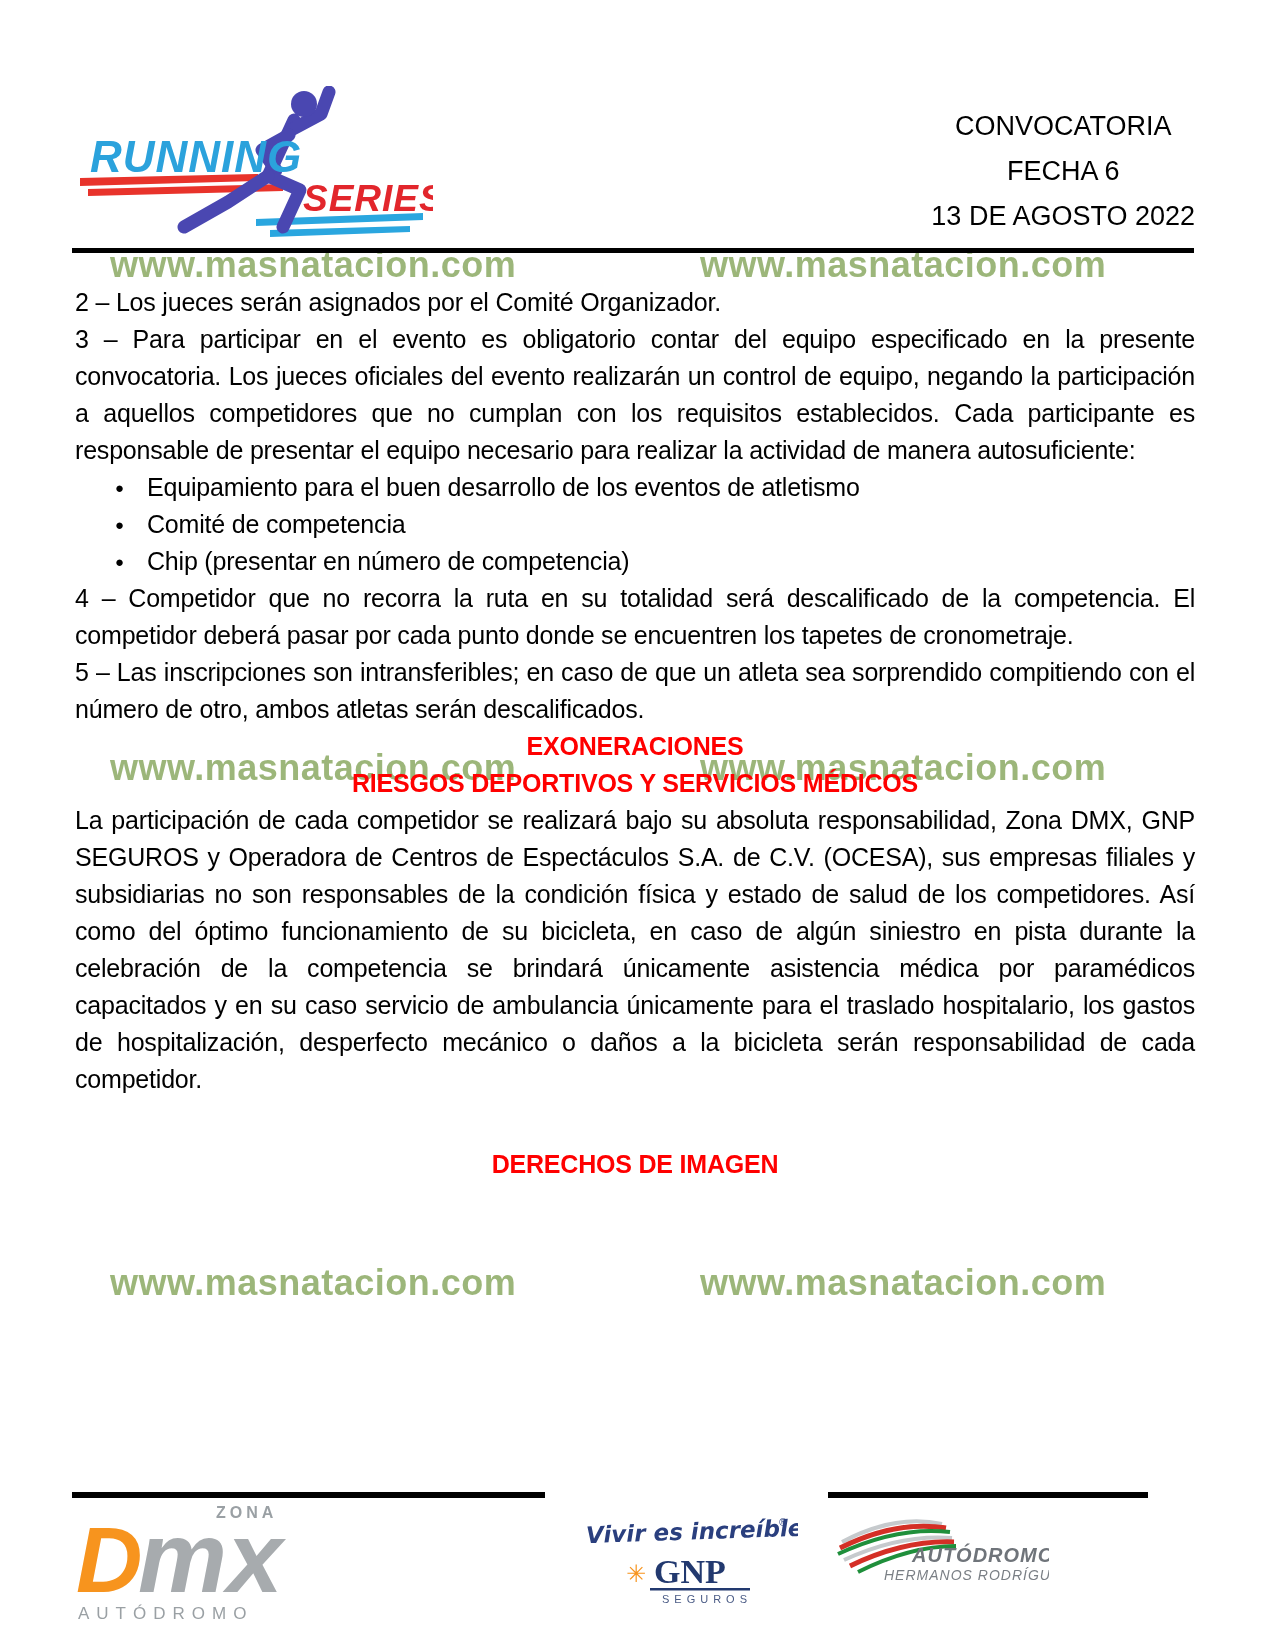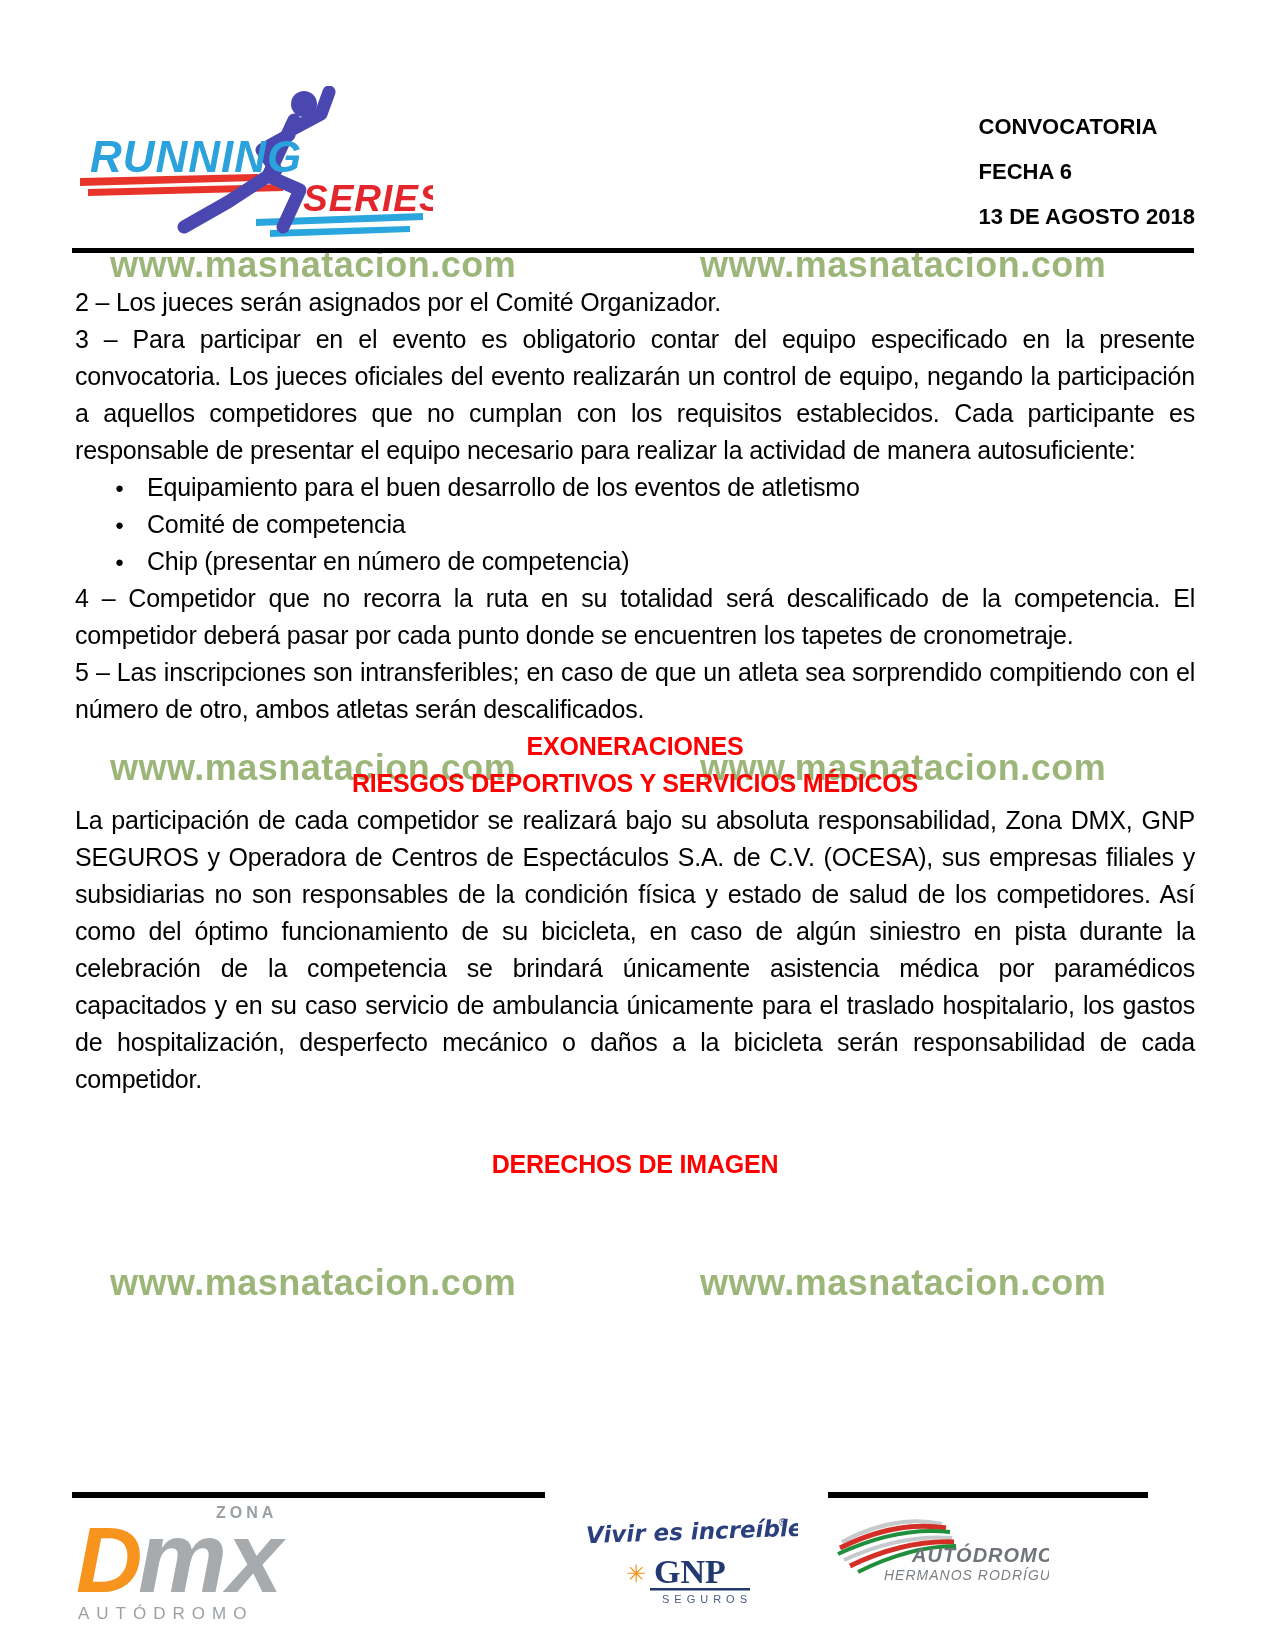--- a/index.html
+++ b/index.html
@@ -10,22 +10,22 @@
   }
   .watermark {
     position:absolute; font-weight:bold; font-size:36px;
     color:#4d7c0f; opacity:.55; letter-spacing:.5px; white-space:nowrap;
     user-select:none;
     margin-top:17px;
   }
   
   .logo-svg { position:absolute; left:78px; top:86px; }
   .hdr-text {
-    position:absolute; top:104px; right:80px; text-align:left;
-    font-weight:bold; font-size:22px; line-height:45px;
+    position:absolute; top:104px; right:80px; text-align:center;
+    font-weight:normal; font-size:27px; line-height:45px;
   }
   .hdr-rule { position:absolute; left:72px; top:248px; width:1122px; height:5px; background:#000; }
   
   .doc {
     position:absolute; left:75px; top:284px; width:1120px;
     font-size:25px; line-height:37px; text-align:justify;
     letter-spacing:-0.2px;
   }
   .doc p { margin:0; }
   ul.equip { list-style:none; margin:0; padding:0; }
@@ -71,21 +71,21 @@
     </g>
     <circle cx="226" cy="18" r="13" fill="#4a47b1"></circle>
 
     <text x="12" y="86" font-family="Liberation Sans, sans-serif" font-size="44" font-style="italic" font-weight="bold" letter-spacing="1" fill="#2ba2dc">RUNNING</text>
     <text x="225" y="125" font-family="Liberation Sans, sans-serif" font-size="37" font-style="italic" font-weight="bold" letter-spacing="1" fill="#e2262c">SERIES</text>
   </svg>
 
   <div class="hdr-text">
     <div>CONVOCATORIA</div>
     <div>FECHA 6</div>
-    <div>13 DE AGOSTO 2018</div>
+    <div>13 DE AGOSTO 2022</div>
   </div>
   <div class="hdr-rule"></div>
 
   <div class="doc">
     <p>2 – Los jueces serán asignados por el Comité Organizador.</p>
     <p>3 – Para participar en el evento es obligatorio contar del equipo especificado en la presente convocatoria. Los jueces oficiales del evento realizarán un control de equipo, negando la participación a aquellos competidores que no cumplan con los requisitos establecidos. Cada participante es responsable de presentar el equipo necesario para realizar la actividad de manera autosuficiente:</p>
     <ul class="equip">
       <li>
         <span class="bullet-dot">●</span>
         <span>Equipamiento para el buen desarrollo de los eventos de atletismo</span>

